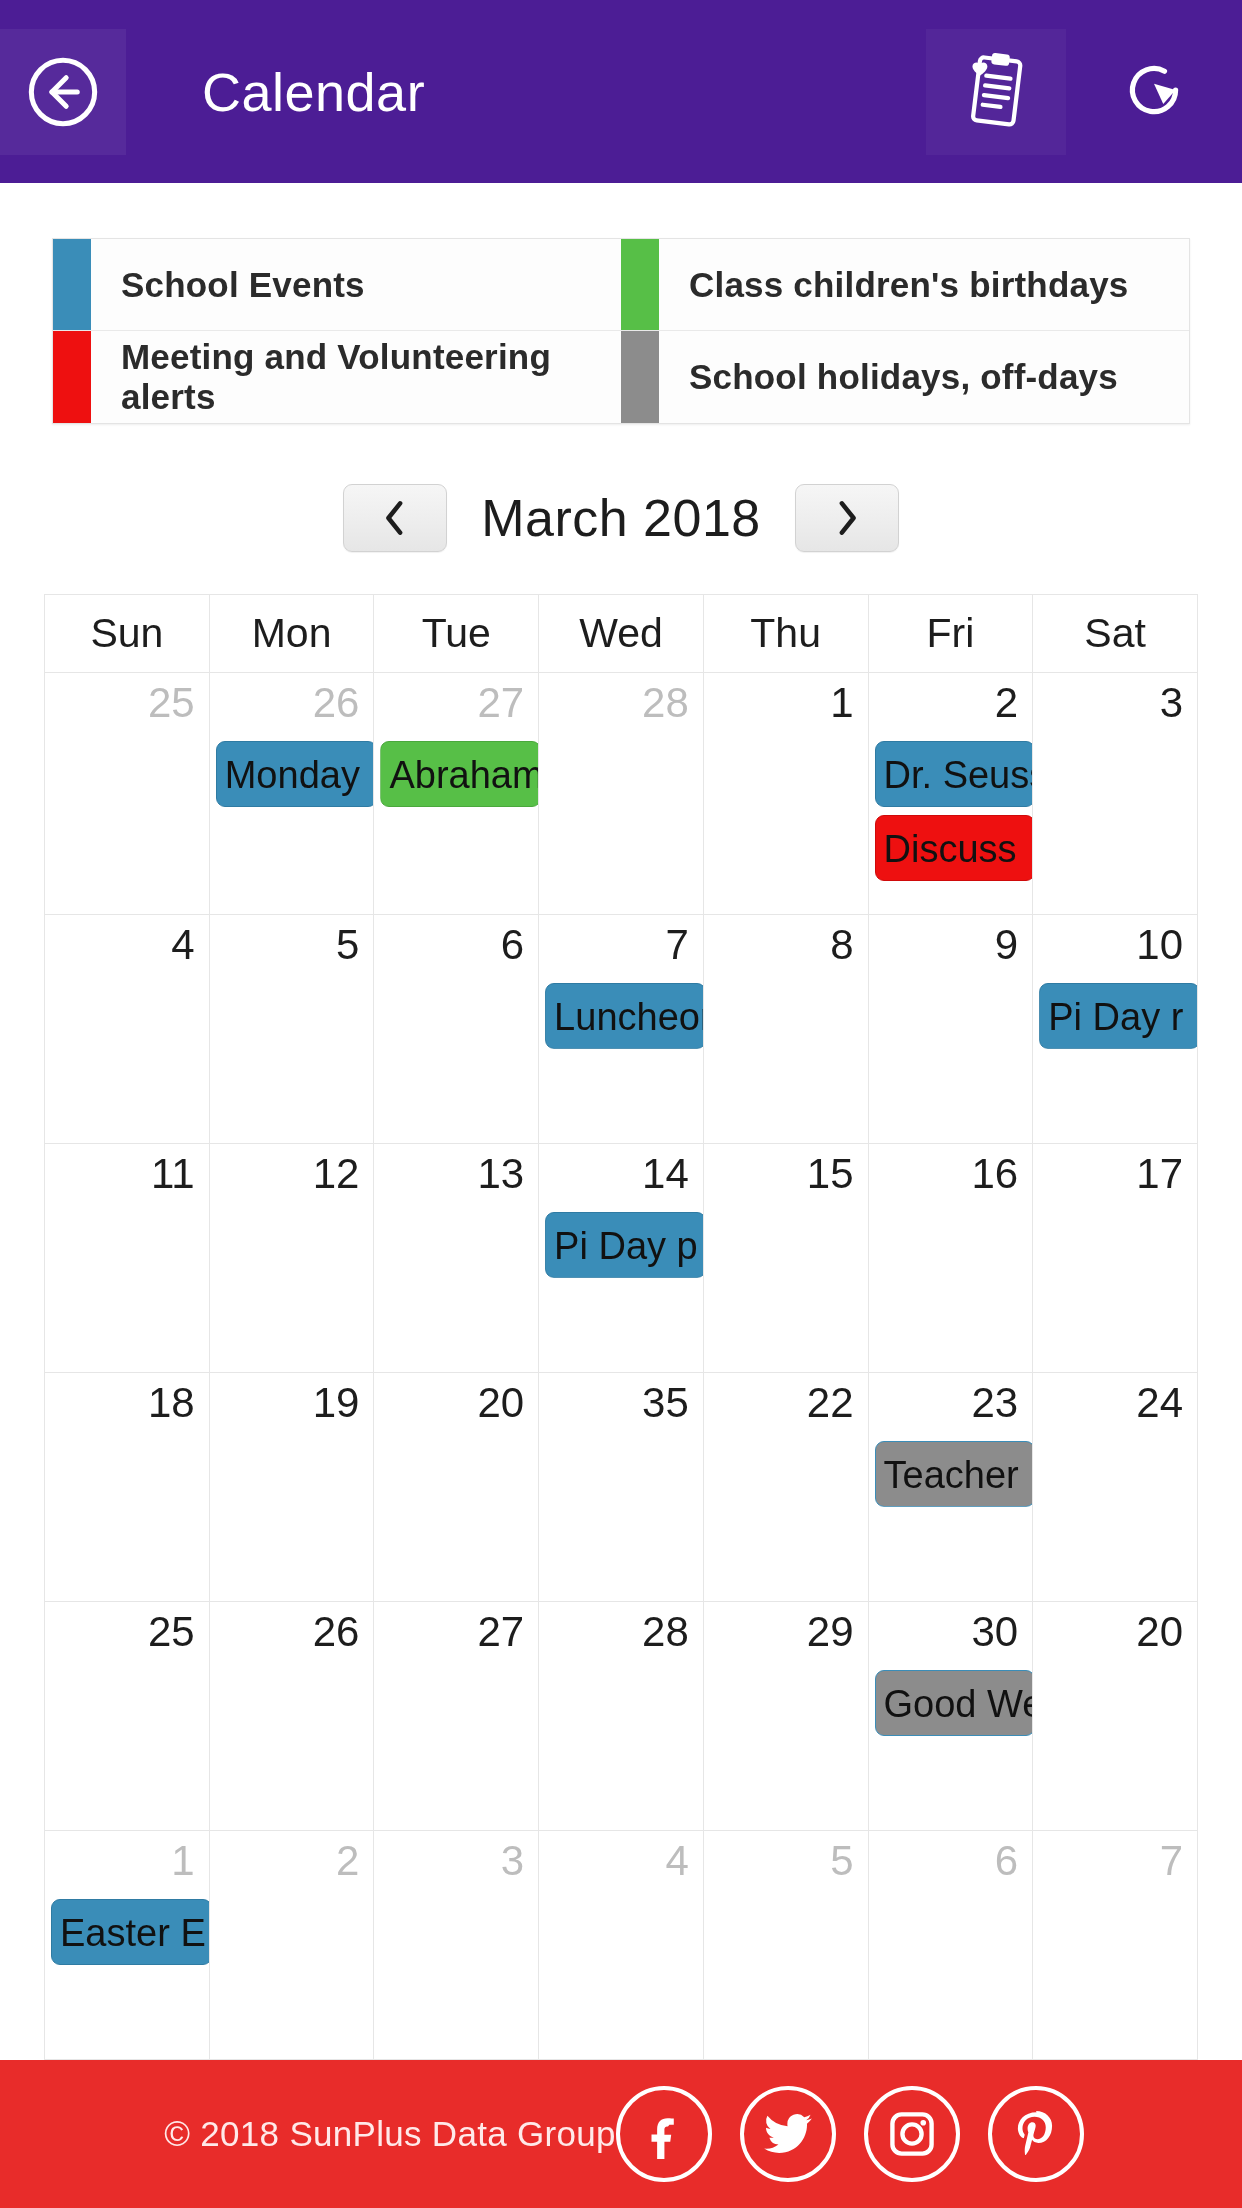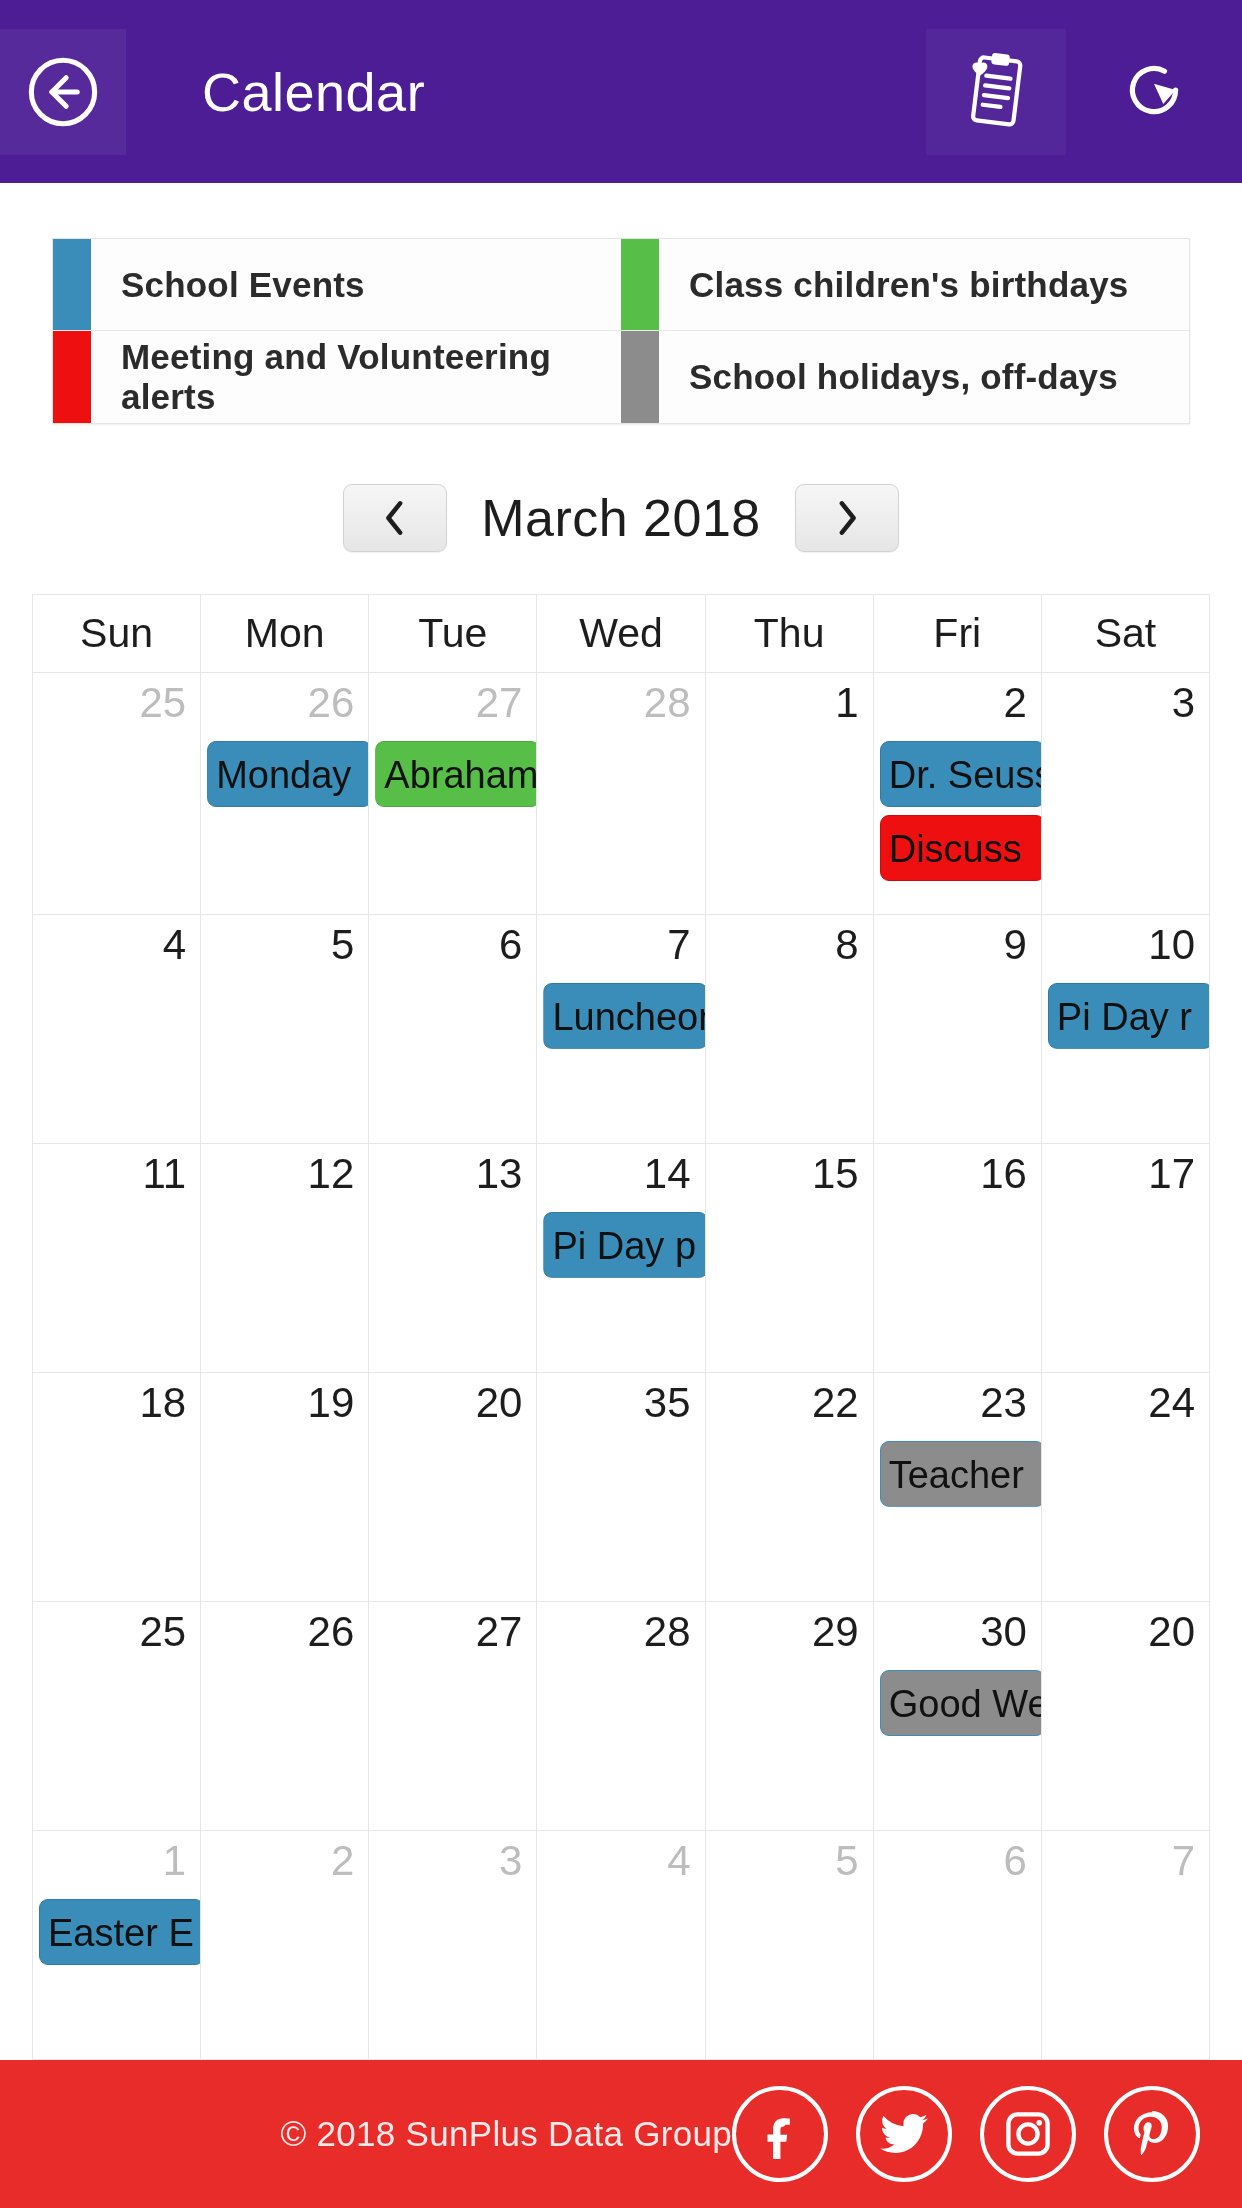--- a/index.html
+++ b/index.html
@@ -132,21 +132,21 @@
     font-size: 52px;
     color: #1d1d1d;
     font-weight: 400;
     letter-spacing: 0.5px;
     white-space: nowrap;
     font-family: "Liberation Sans", sans-serif;
   }
 
   
   .cal-wrap {
-    padding: 0 32px;
+    padding: 0 44px;
     flex: 1 1 auto;
     min-height: 0;
     display: flex;
     flex-direction: column;
   }
   table.cal {
     width: 100%;
     border-collapse: collapse;
     table-layout: fixed;
     border: 1px solid #e2e2e2;
@@ -207,21 +207,21 @@
   .event.green { background: #57bf47; border: 1px solid #4aa83c; }
   .event.red   { background: #ee1010; border: 1px solid #cf0a0a; }
   .event.gray  { background: #8c8c8c; border: 1px solid #3a8db8; }
 
   
   .footer {
     height: 148px;
     background: #e82c2a;
     display: flex;
     align-items: center;
-    justify-content: flex-end;
+    justify-content: center;
     padding: 0 42px 1px 48px;
     flex-shrink: 0;
   }
   .copyright {
     color: #ffe9e9;
     font-size: 35px;
     letter-spacing: 0.3px;
     font-family: "Liberation Sans", sans-serif;
   }
   .socials {

